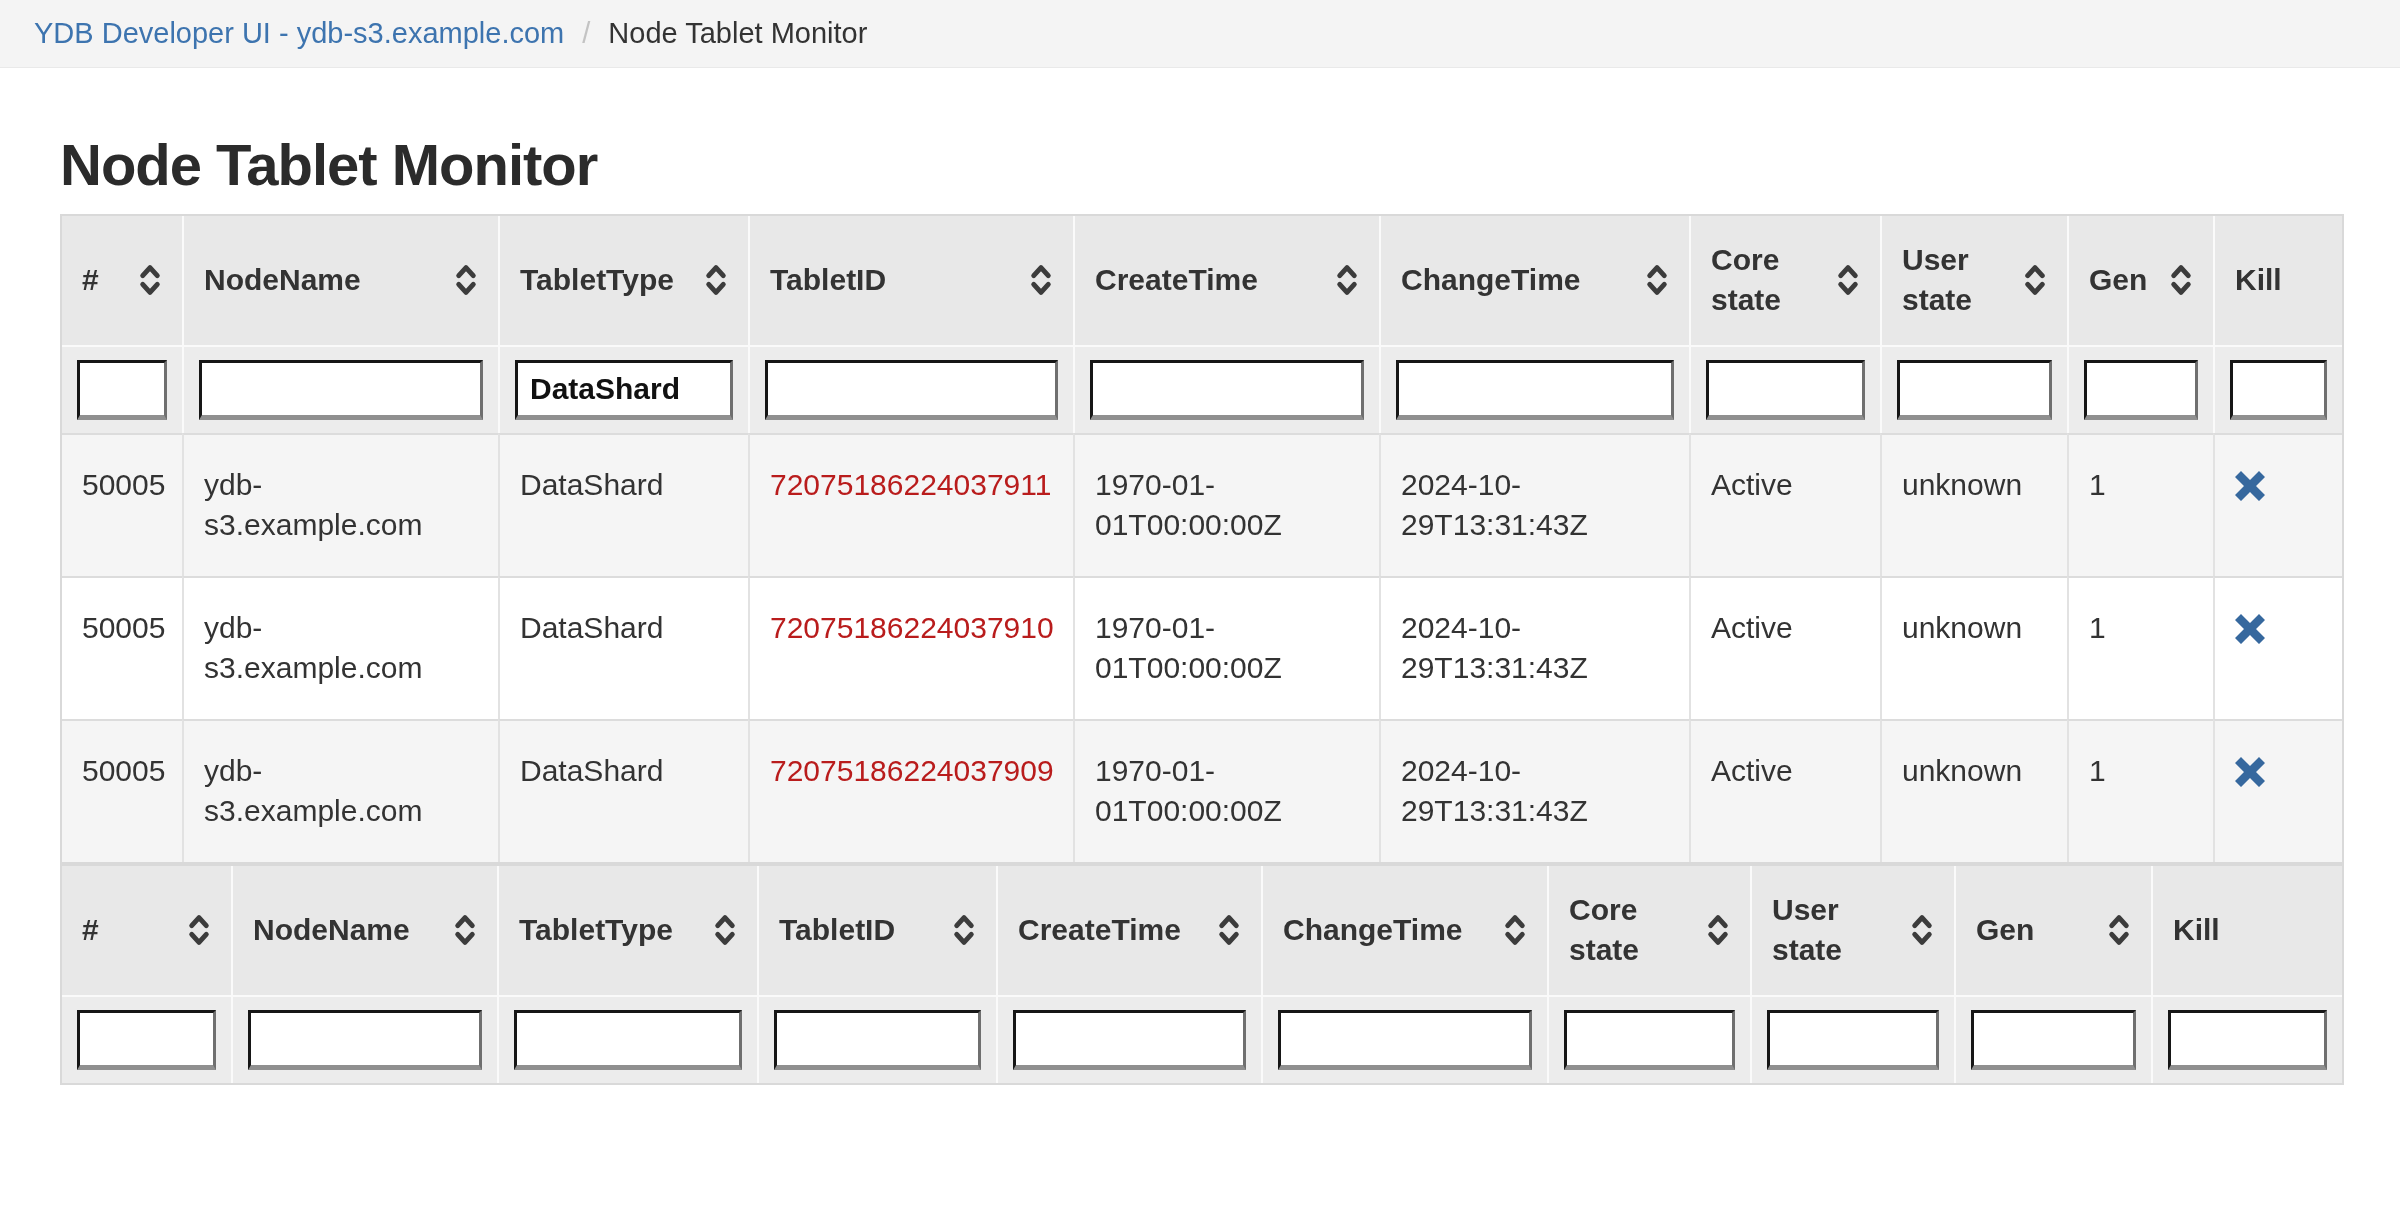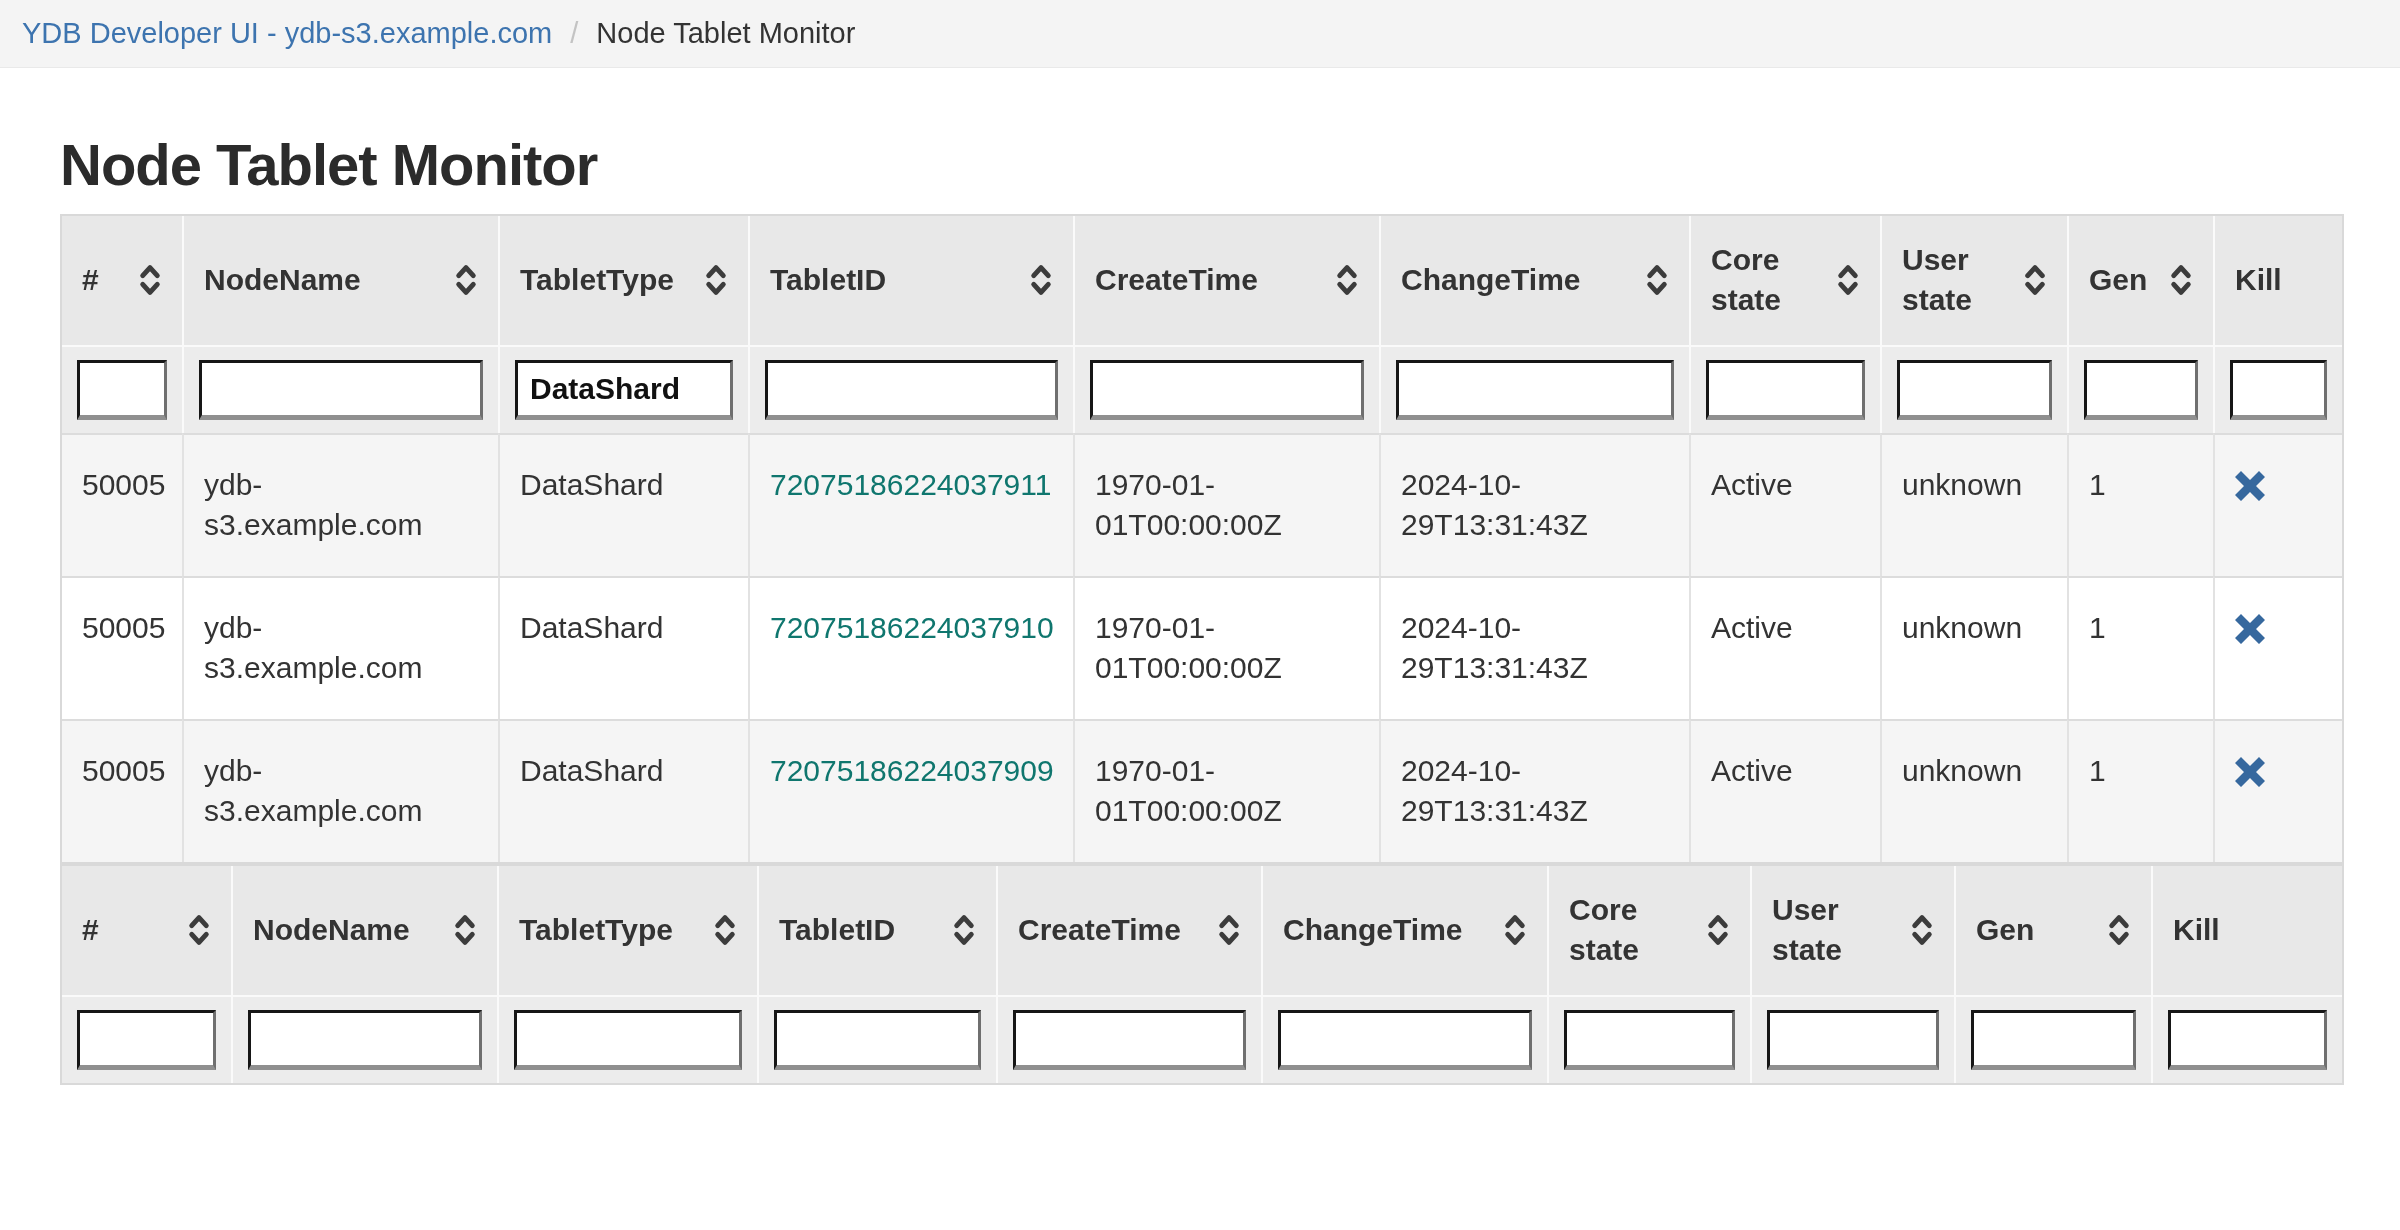--- a/index.html
+++ b/index.html
@@ -7,21 +7,21 @@
   body {
     width: 2400px; height: 1230px; overflow: hidden;
     font-family: "Liberation Sans", sans-serif;
     color: #333;
   }
 
   
   .breadcrumb-bar {
     height: 68px; background: #f4f4f4; border-bottom: 1px solid #e9e9e9;
     display: flex; align-items: center; gap: 18px;
-    padding: 0 22px; font-size: 29px;
+    padding: 0 34px; font-size: 29px;
   }
   .breadcrumb-link { color: #3d74af; text-decoration: none; cursor: pointer; }
   .breadcrumb-sep { color: #c3c3c3; }
   .breadcrumb-current { color: #333; }
 
   main { padding: 0 60px; }
 
   h1.page-title {
     font-size: 58px; font-weight: 700; color: #2b2b2b;
     margin: 62px 0 14px; line-height: 1.2; letter-spacing: -1px;
@@ -66,21 +66,21 @@
 
   
   tbody td {
     background: #fff; vertical-align: top;
     padding: 30px 20px; line-height: 1.35;
     border-top: 2px solid #dcdcdc;
   }
   tbody td + td { border-left: 2px solid #e2e2e2; }
   tbody tr:nth-child(odd) td { background: #f5f5f5; }
 
-  a.tablet-id-link { color: #0f766e; text-decoration: none; cursor: pointer; margin-top: 36px; }
+  a.tablet-id-link { color: #b91c1c; text-decoration: none; cursor: pointer; margin-top: 36px; }
 
   .kill-btn { display: inline-block; cursor: pointer; line-height: 0; padding-top: 6px; }
 </style>
 </head>
 <body>
 
 <nav class="breadcrumb-bar">
   <a class="breadcrumb-link" href="#">YDB Developer UI - ydb-s3.example.com</a>
   <span class="breadcrumb-sep">/</span>
   <span class="breadcrumb-current">Node Tablet Monitor</span>

